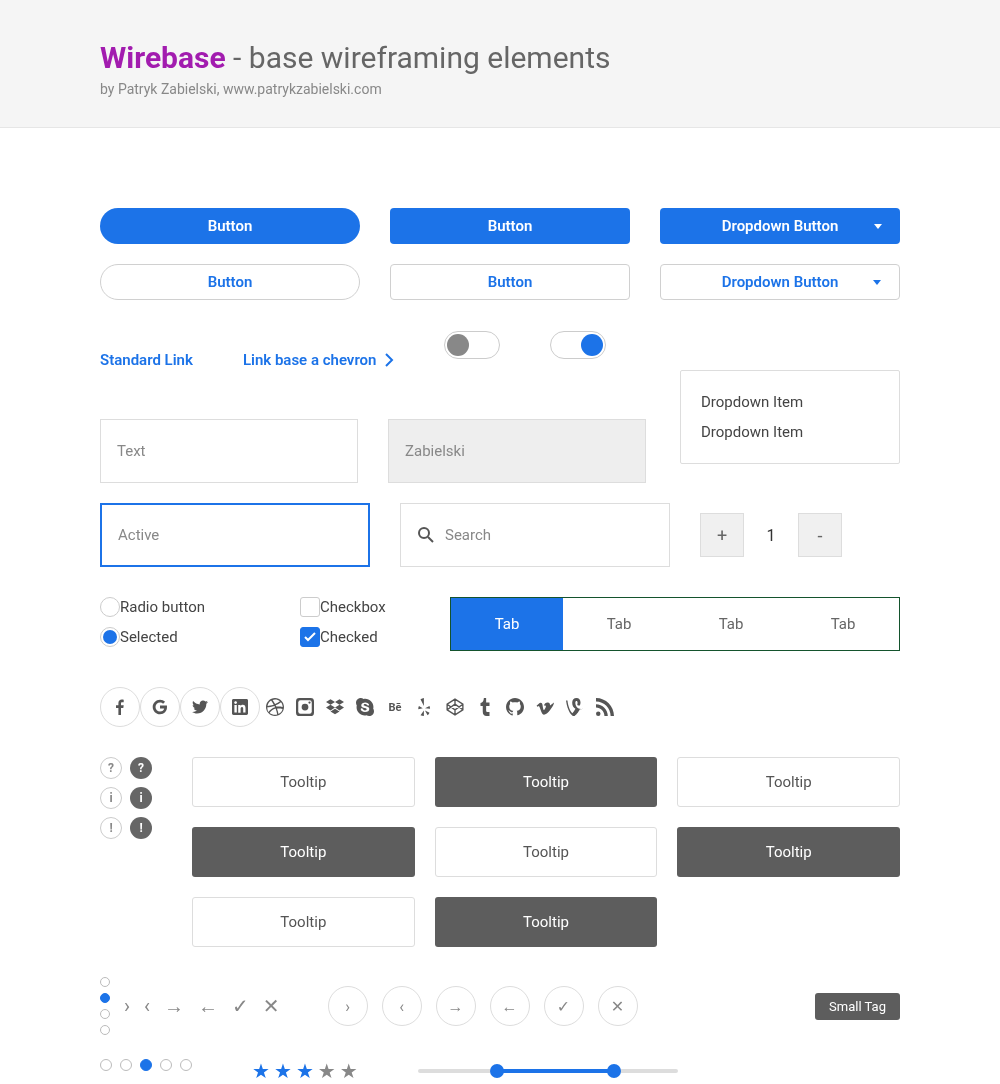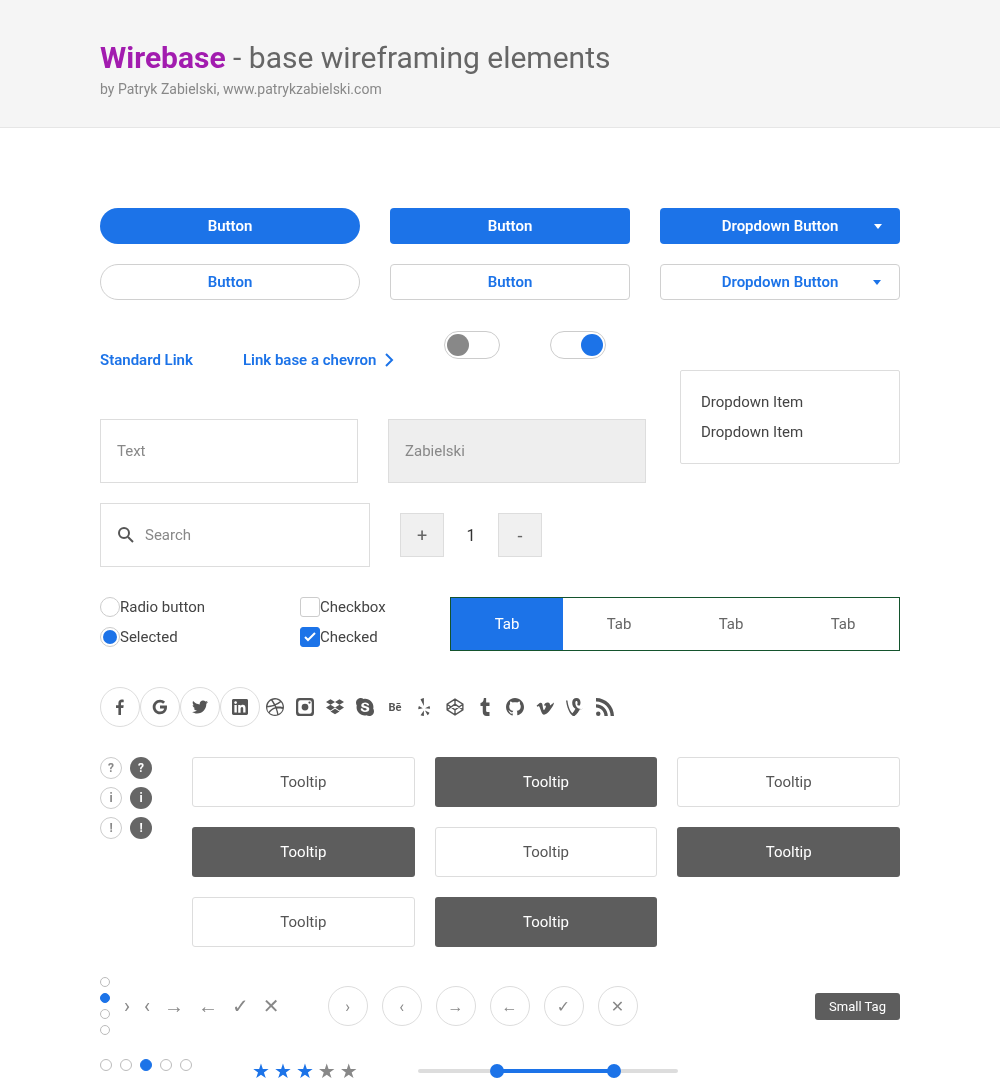--- a/index.html
+++ b/index.html
@@ -119,20 +119,21 @@
         <div class="knob"></div>
       </div>
   </div>
 
   <div class="row" style="margin-top:50px;">
     <div class="input" style="max-width:270px;">Text</div>
     <div class="input input-disabled" style="max-width:270px;">Zabielski</div>
     <div style="flex:1"></div>
   </div>
   <div class="row">
+    <div class="input input-active" style="max-width:270px;">Active</div>
     <div class="input" style="max-width:270px;">
       <svg class="search-icon" width="18" height="18" viewBox="0 0 18 18">
           <circle cx="7" cy="7" r="5" stroke="#555" stroke-width="2" fill="none"></circle>
           <line x1="11" y1="11" x2="16" y2="16" stroke="#555" stroke-width="2"></line>
         </svg>
       <span>Search</span>
     </div>
     <div class="stepper">
       <div class="step-btn">+</div>
       <div class="step-val">1</div>

